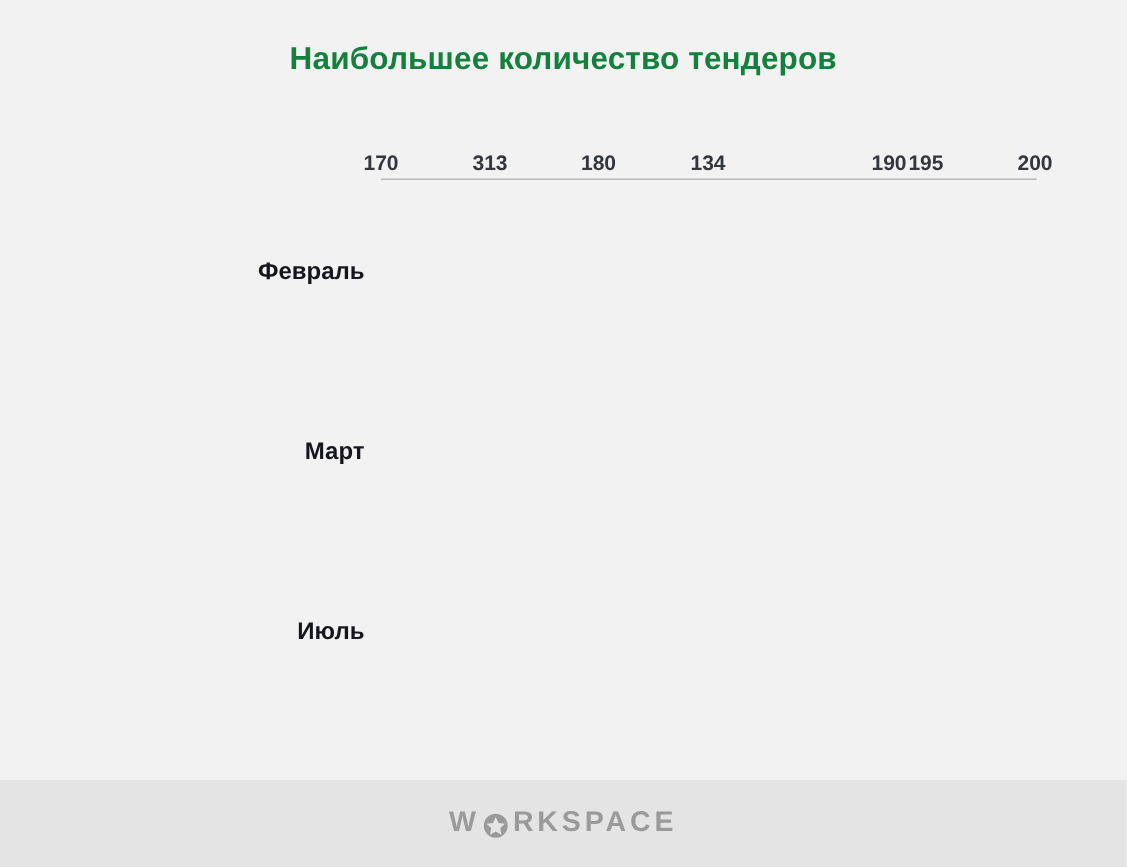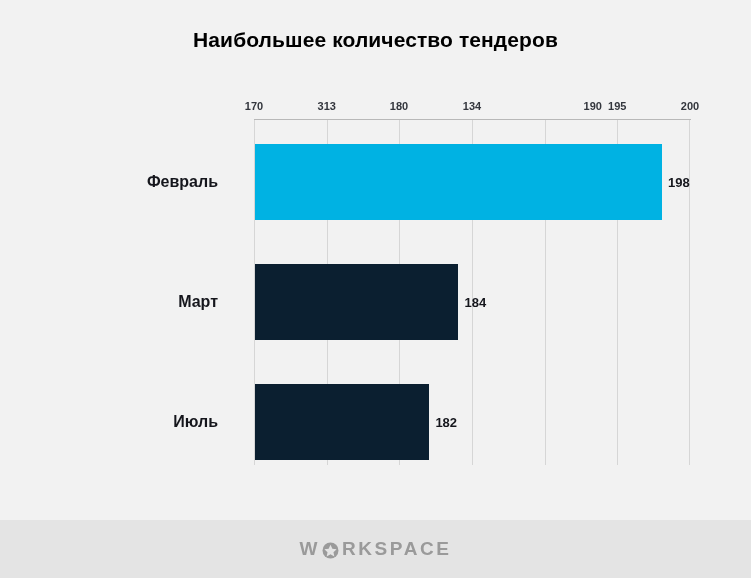--- a/index.html
+++ b/index.html
@@ -23,21 +23,21 @@
   }
 
   .chart-title {
     position: absolute;
     left: 0;
     top: 28px;
     width: 751px;
     text-align: center;
     font-size: 21px;
     font-weight: bold;
-    color: #000000;
+    color: #15803d;
     letter-spacing: 0.1px;
   }
 
   
   .plot-area {
     position: absolute;
     left: 254px;
     top: 120px;
     width: 436px;
     height: 345px;
@@ -69,21 +69,21 @@
   .axis-labels {
     position: absolute;
     left: 254px;
     top: 100px;
     width: 436px;
     height: 16px;
   }
   .axis-label {
     position: absolute;
     top: 0;
-    font-size: 11px;
+    font-size: 14px;
     font-weight: bold;
     color: #33363d;
     transform: translateX(-50%);
     white-space: nowrap;
   }
 
   .bars-layer {
     position: absolute;
     left: 0; top: 0;
     width: 100%;
@@ -108,20 +108,21 @@
     white-space: nowrap;
     transform: translateY(-50%);
   }
 
   .cat-labels {
     position: absolute;
     left: 0;
     top: 120px;
     width: 240px;
     height: 345px;
+    padding-left: 25px;
   }
   .cat-label {
     position: absolute;
     right: 22px;
     font-size: 16px;
     font-weight: bold;
     color: #15161c;
     white-space: nowrap;
     transform: translateY(-50%);
     text-align: right;
@@ -182,43 +183,20 @@
   </div>
 
   <div class="axis-top-line"></div>
 
   <div class="cat-labels">
     <div class="cat-label cat-row-0">Февраль</div>
     <div class="cat-label cat-row-1">Март</div>
     <div class="cat-label cat-row-2">Июль</div>
   </div>
 
-  <div class="plot-area">
-
-    <div class="gridlines">
-      <div class="gridline" style="left:0px;"></div>
-      <div class="gridline" style="left:72.7px;"></div>
-      <div class="gridline" style="left:145.3px;"></div>
-      <div class="gridline" style="left:218px;"></div>
-      <div class="gridline" style="left:290.7px;"></div>
-      <div class="gridline" style="left:363.3px;"></div>
-      <div class="gridline" style="left:435px;"></div>
-    </div>
-
-    <div class="bars-layer">
-      <div class="bar bar-row-0" style="width: 406.933px; background: rgb(0, 178, 227);"></div>
-      <div class="bar bar-row-1" style="width: 203.467px; background: rgb(11, 31, 48);"></div>
-      <div class="bar bar-row-2" style="width: 174.4px; background: rgb(11, 31, 48);"></div>
-
-      <div class="bar-value" style="top: 62px; left: 413.933px;">198</div>
-      <div class="bar-value" style="top: 182px; left: 210.467px;">184</div>
-      <div class="bar-value" style="top: 302px; left: 181.4px;">182</div>
-    </div>
-
-  </div>
 
   <div class="footer-band">
     <div class="watermark">
       <span class="wm-text">W</span>
       <span class="wm-star-icon">
         <svg viewBox="0 0 32 32" width="17" height="17" aria-hidden="true">
           <circle cx="16" cy="16" r="15" fill="#9a9a9a"></circle>
           <polygon points="16,5 19.5,12.6 27.5,13.6 21.6,19.2 23.2,27.2 16,23.2 8.8,27.2 10.4,19.2 4.5,13.6 12.5,12.6" fill="#e4e4e4"></polygon>
         </svg>
       </span>

